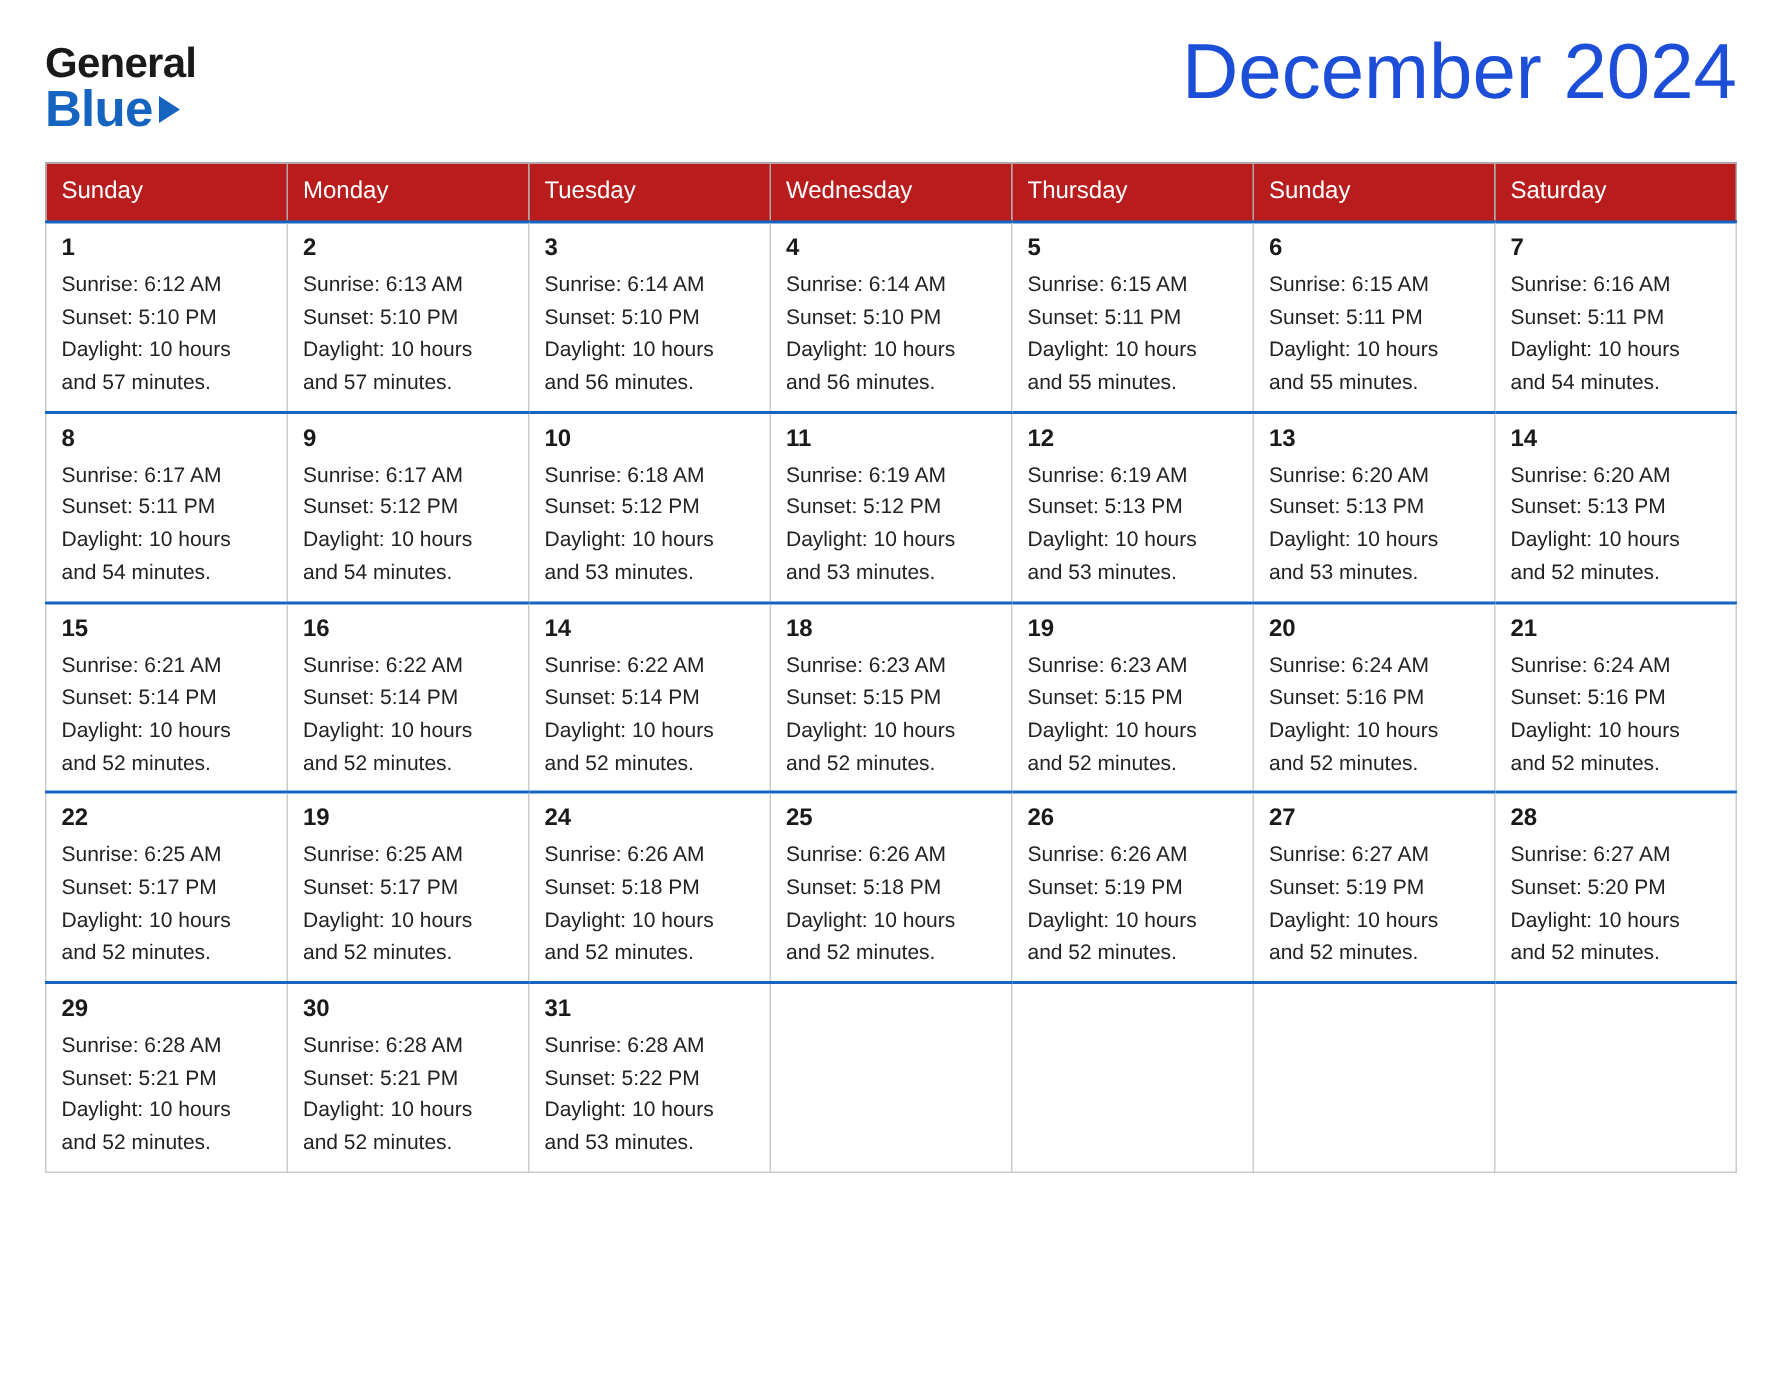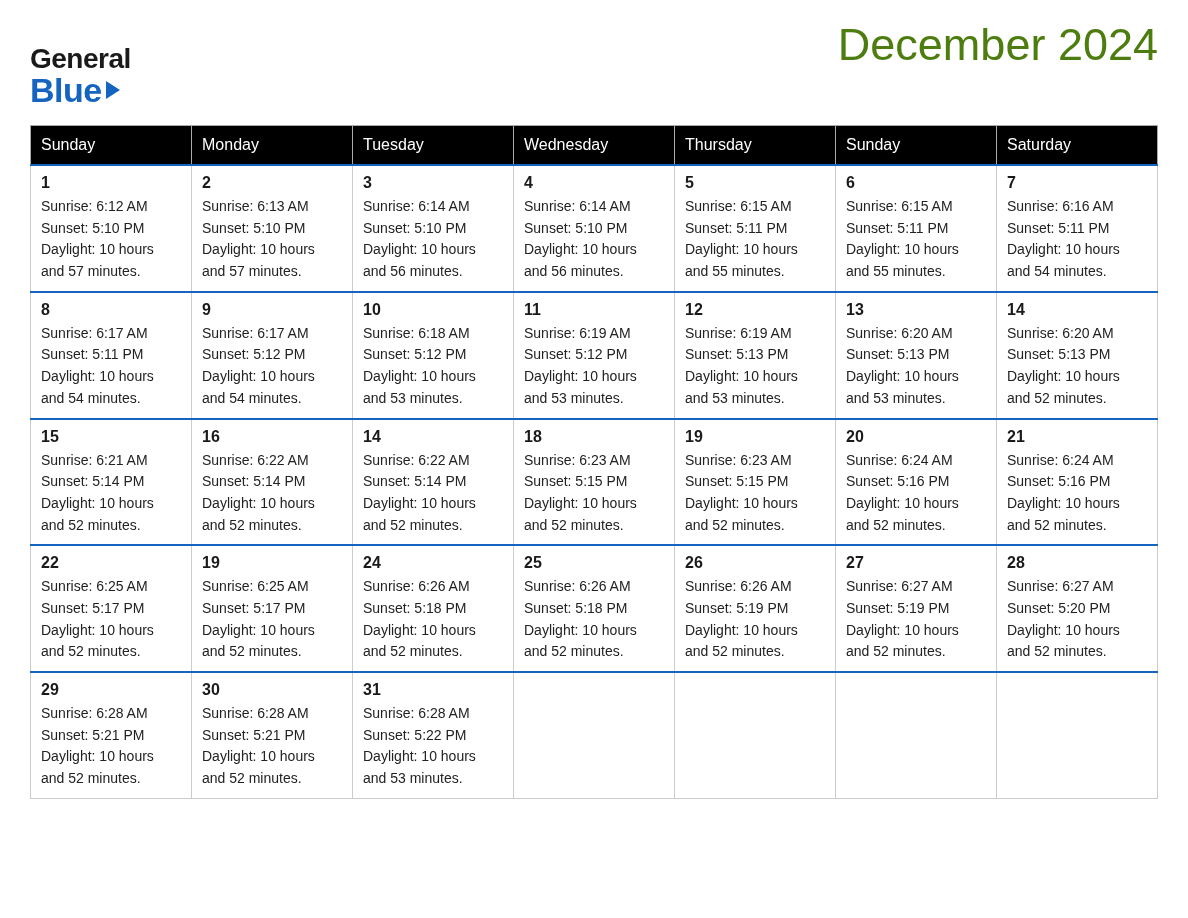--- a/index.html
+++ b/index.html
@@ -21,53 +21,52 @@
       flex-direction: column;
       align-items: flex-start;
       margin-top: 8px;
     }
     .logo-general {
       font-size: 28px;
       font-weight: bold;
       color: #1a1a1a;
       letter-spacing: -0.5px;
       line-height: 1;
-      margin-top: 17px;
     }
     .logo-blue {
       font-size: 34px;
       font-weight: bold;
       color: #1565c0;
       letter-spacing: -0.5px;
       line-height: 1;
       display: flex;
       align-items: center;
       gap: 2px;
     }
     .title-section {
       text-align: right;
     }
     .month-title {
-      font-size: 45px;
+      font-size: 52px;
       font-weight: normal;
-      color: #4d7c0f;
+      color: #1d4ed8;
       line-height: 1.1;
     }
     .subtitle {
       font-size: 20px;
       color: #333;
       margin-top: 4px;
     }
     .calendar {
       width: 100%;
       border-collapse: collapse;
       border: 1px solid #aaa;
     }
     .calendar th {
-      background-color: #000000;
+      background-color: #b91c1c;
       color: #fff;
       font-size: 16px;
       font-weight: normal;
       padding: 10px 10px 10px 10px;
       text-align: left;
       border: 1px solid #aaa;
     }
     .calendar td {
       vertical-align: top;
       padding: 8px 10px;

